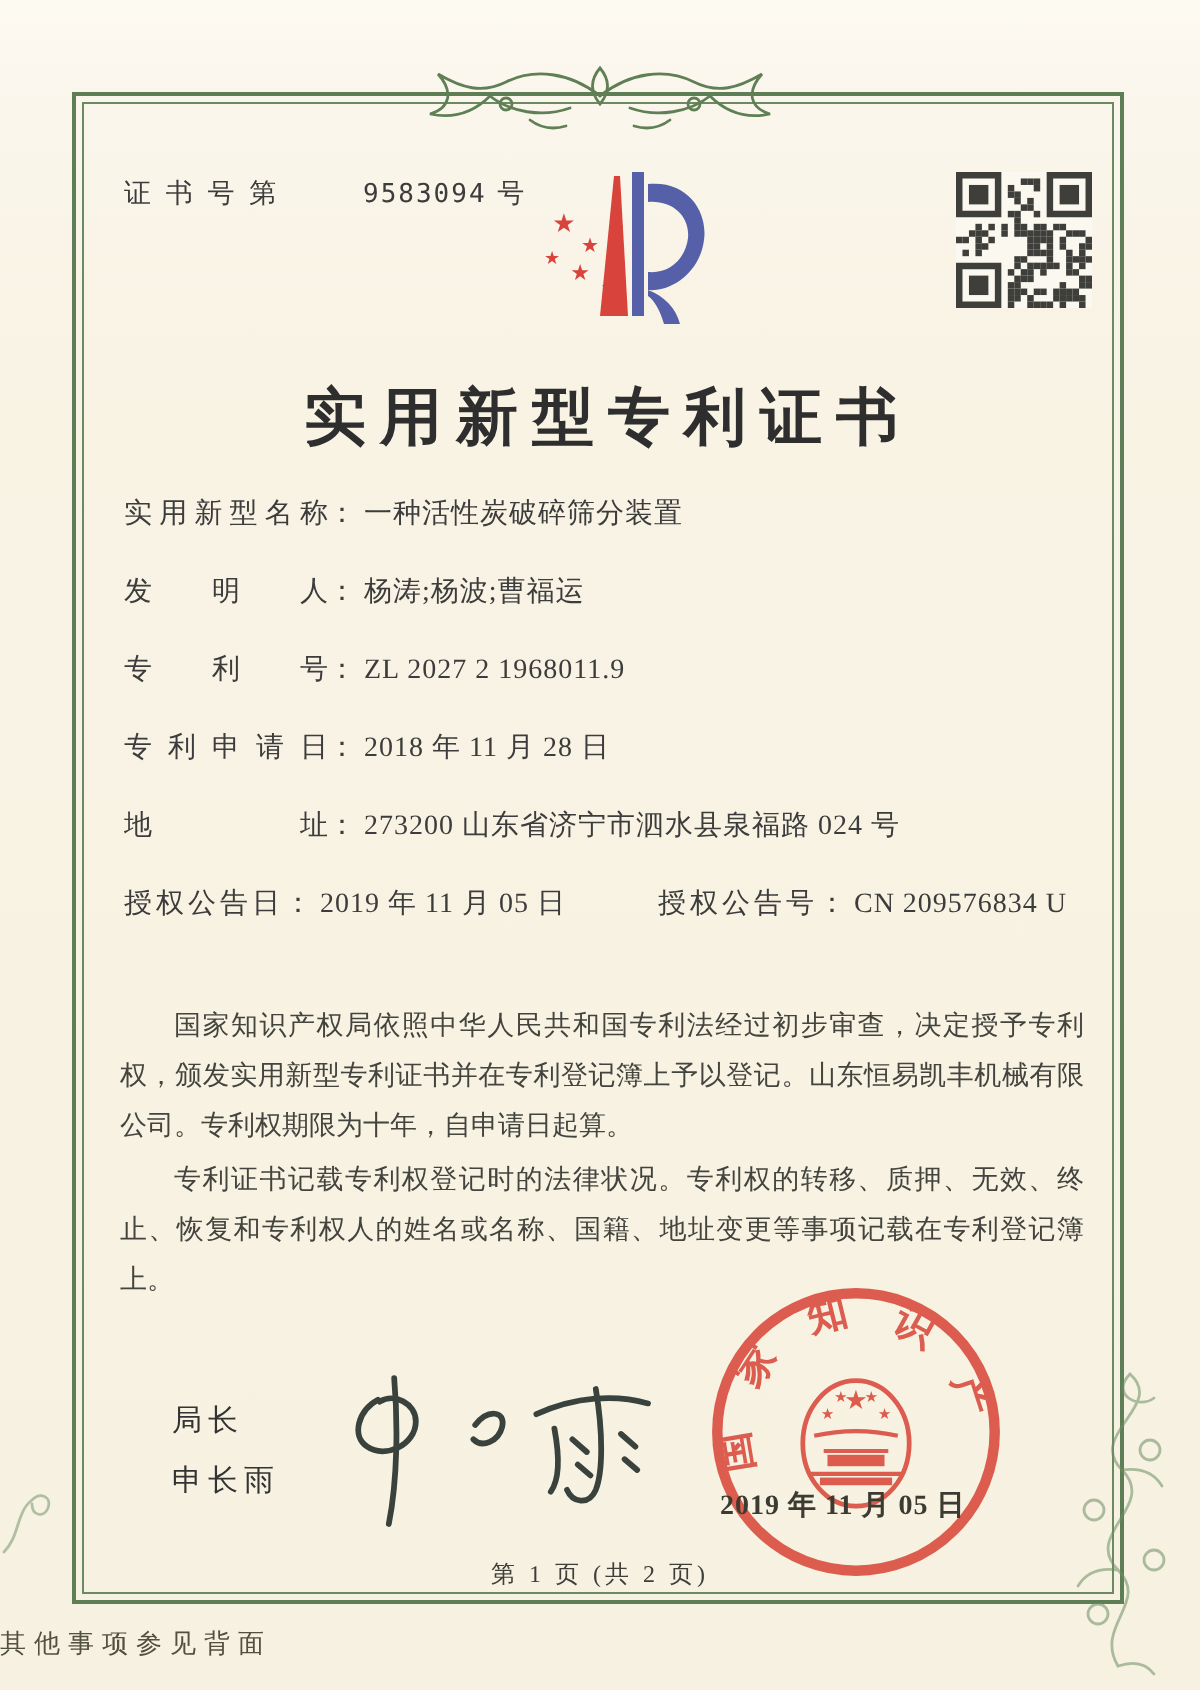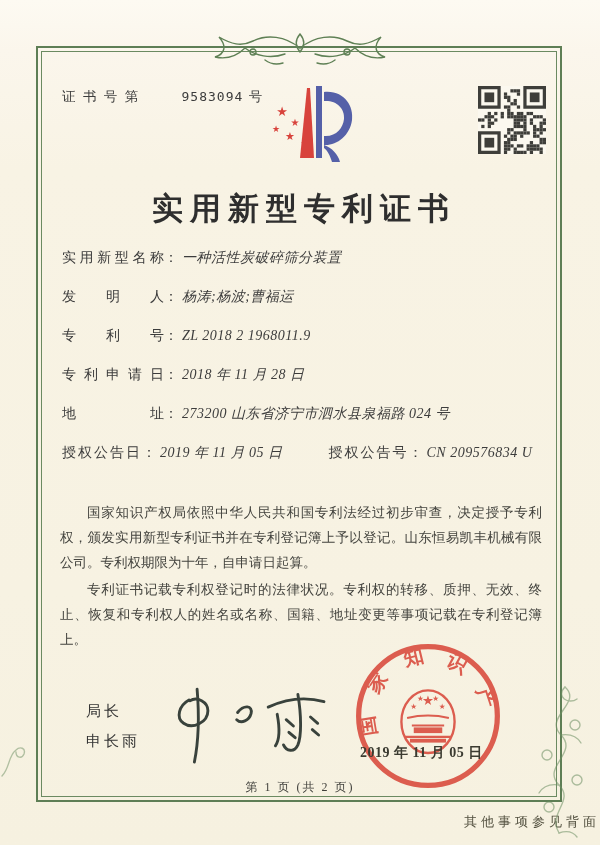--- a/index.html
+++ b/index.html
@@ -20,35 +20,35 @@
   
   .qr{position:absolute;left:478px;top:86px;width:68px;height:68px;background:#fbf8ef;}
   
   .title{position:absolute;left:0;top:184px;width:100%;text-align:center;
          font-size:31px;font-weight:700;letter-spacing:7px;color:#2e2e2e;margin:4px;}
   
   .content{position:absolute;left:62px;top:246px;width:478px;color:#3c3c3c;}
   .frow{margin-bottom:15px;font-size:14px;line-height:24px;white-space:nowrap;}
   .flabel{display:inline-block;width:102px;text-align:justify;text-align-last:justify;}
   .colon{margin-right:4px;}
-  .fvalue{letter-spacing:.5px;font-style:italic;}
+  .fvalue{letter-spacing:.5px;}
   .grant-gap{display:inline-block;width:46px;}
   .glabel{letter-spacing:2px;}
   
   .paras{position:absolute;left:60px;top:500px;width:482px;color:#44443f;}
   .paras p{margin:0 0 2px 0;font-size:13.5px;line-height:25px;text-indent:2em;text-align:justify;}
   
   .comm{position:absolute;left:86px;top:696px;font-size:15px;color:#333;letter-spacing:3px;line-height:30px;}
   .sig{position:absolute;left:162px;top:684px;width:180px;height:84px;}
   
   .seal{position:absolute;left:352px;top:640px;width:152px;height:152px;mix-blend-mode:multiply;opacity:.93;}
   .seal-date{position:absolute;left:360px;top:744px;font-size:14px;font-weight:600;color:#3b3b31;letter-spacing:.5px;}
   
   .pagefoot{position:absolute;left:0;top:779px;width:100%;text-align:center;font-size:12px;letter-spacing:2px;color:#3f3f3a;}
-  .backnote{position:absolute;left:0;top:813px;width:100%;text-align:right;font-size:13px;letter-spacing:4px;color:#52503f;}
+  .backnote{position:absolute;left:0;top:813px;width:100%;text-align:left;font-size:13px;letter-spacing:4px;color:#52503f;}
   
   .flourish-br{position:absolute;left:525px;top:685px;width:70px;height:155px;opacity:.55;}
   .flourish-bl{position:absolute;left:0px;top:742px;width:30px;height:36px;opacity:.5;}
 </style>
 </head>
 <body>
 
 <div class="page">
 
   <div class="frame"></div>
@@ -220,21 +220,21 @@
   <h1 class="title">实用新型专利证书</h1>
 
   <div class="content">
     <div class="frow">
       <span class="flabel">实用新型名称</span><span class="colon">：</span><span class="fvalue">一种活性炭破碎筛分装置</span>
     </div>
     <div class="frow">
       <span class="flabel">发明人</span><span class="colon">：</span><span class="fvalue">杨涛;杨波;曹福运</span>
     </div>
     <div class="frow">
-      <span class="flabel">专利号</span><span class="colon">：</span><span class="fvalue">ZL 2018 2 1968011.9</span>
+      <span class="flabel">专利号</span><span class="colon">：</span><span class="fvalue">ZL 2027 2 1968011.9</span>
     </div>
     <div class="frow">
       <span class="flabel">专利申请日</span><span class="colon">：</span><span class="fvalue">2018 年 11 月 28 日</span>
     </div>
     <div class="frow">
       <span class="flabel">地址</span><span class="colon">：</span><span class="fvalue">273200 山东省济宁市泗水县泉福路 024 号</span>
     </div>
     <div class="frow">
       <span class="glabel">授权公告日</span><span class="colon">：</span><span class="fvalue">2019 年 11 月 05 日</span><span class="grant-gap"></span><span class="glabel">授权公告号</span><span class="colon">：</span><span class="fvalue">CN 209576834 U</span>
     </div>

